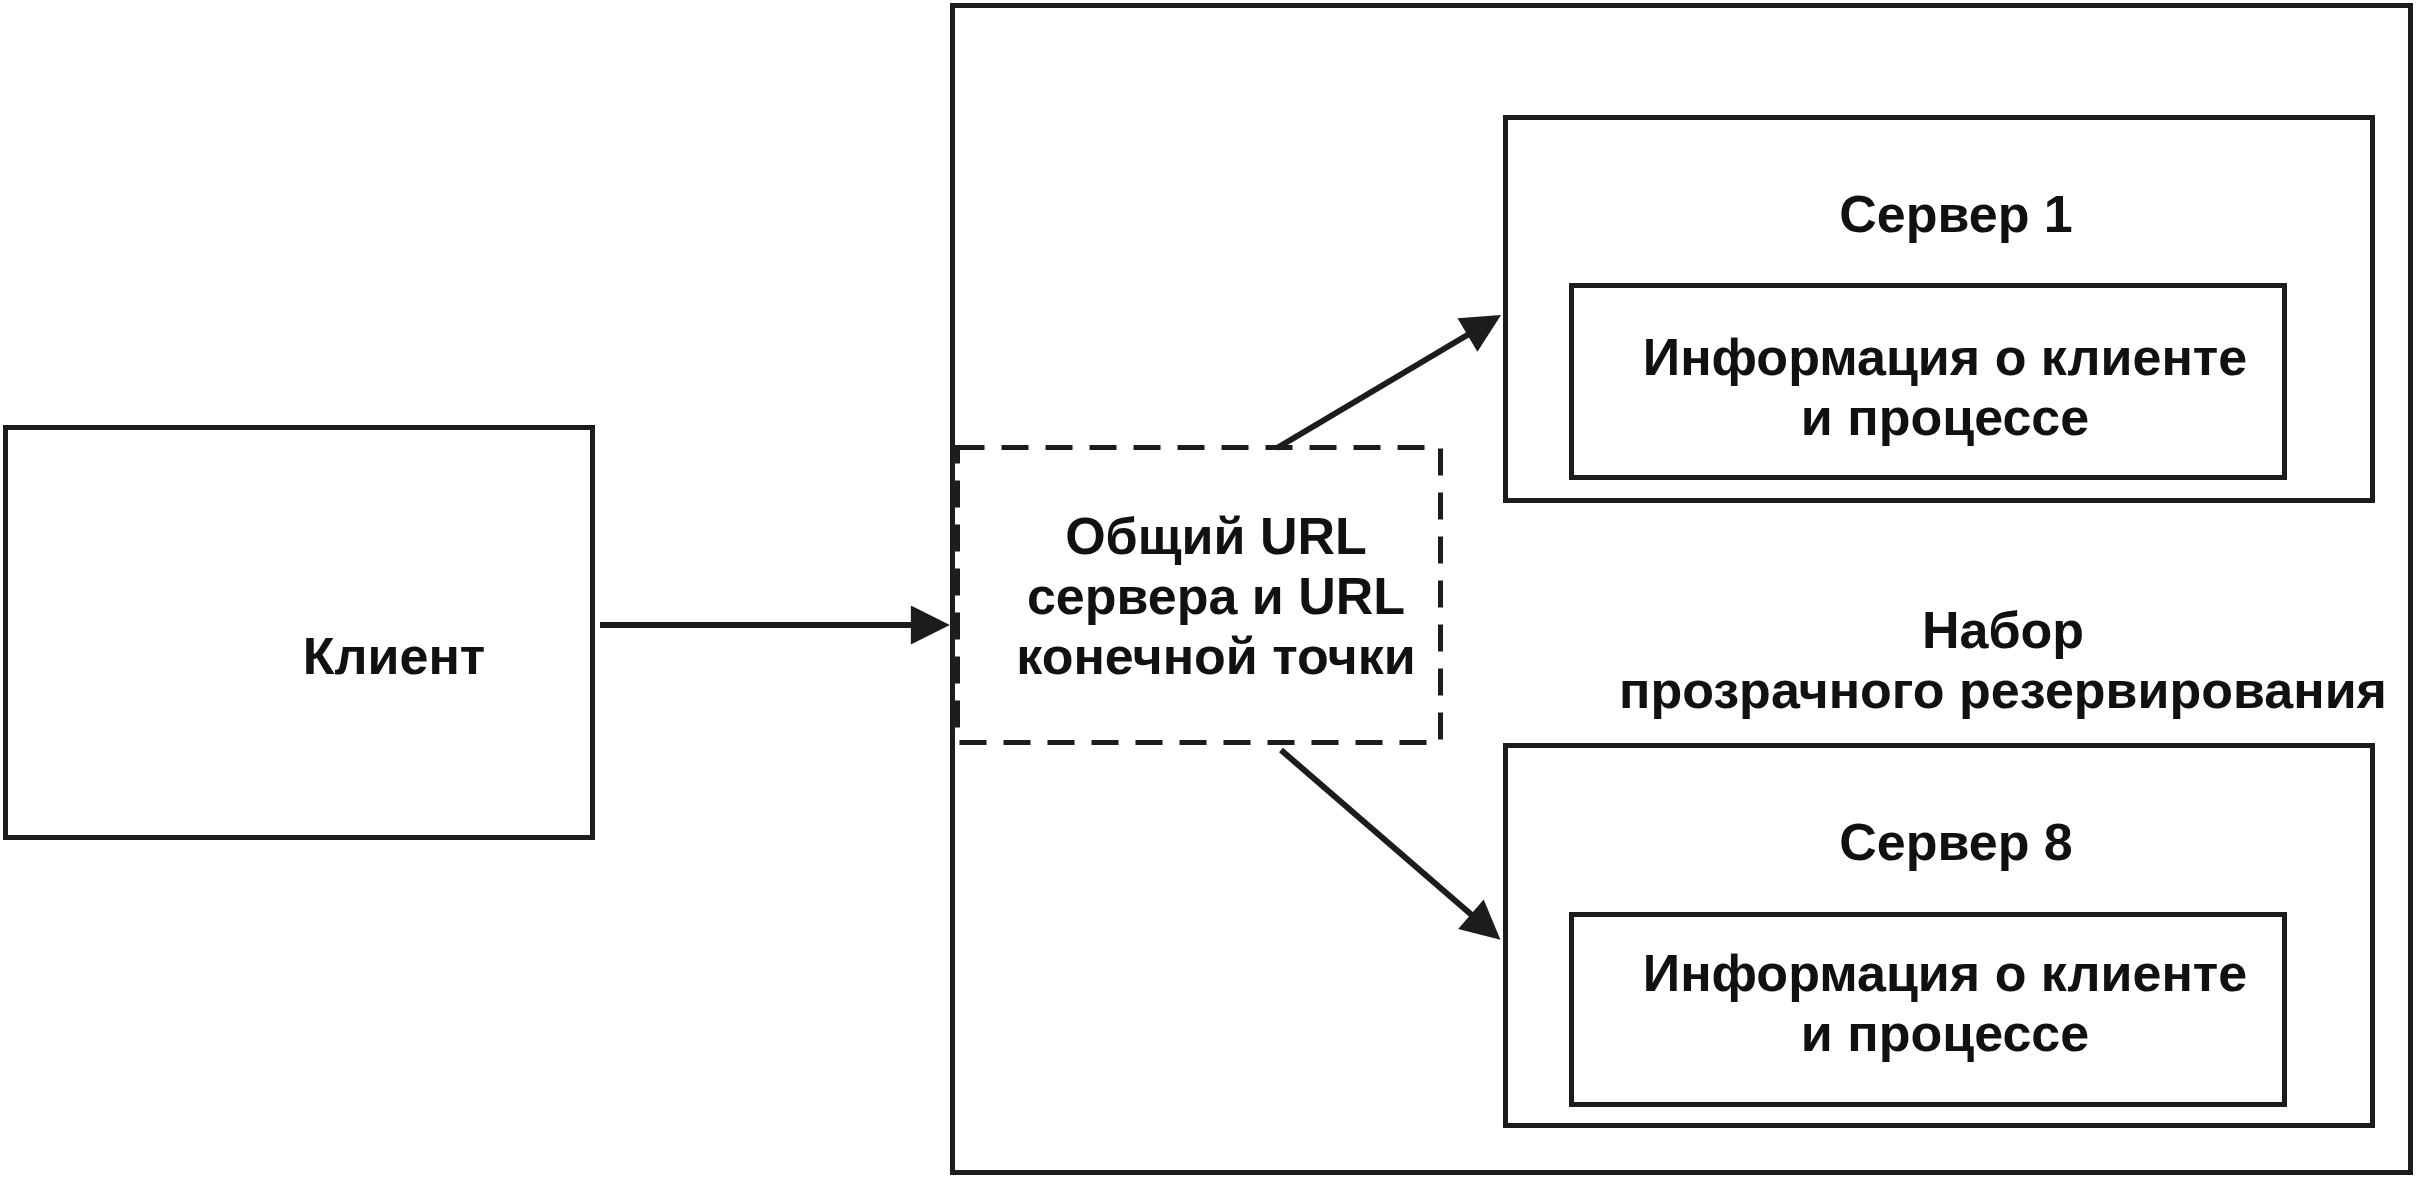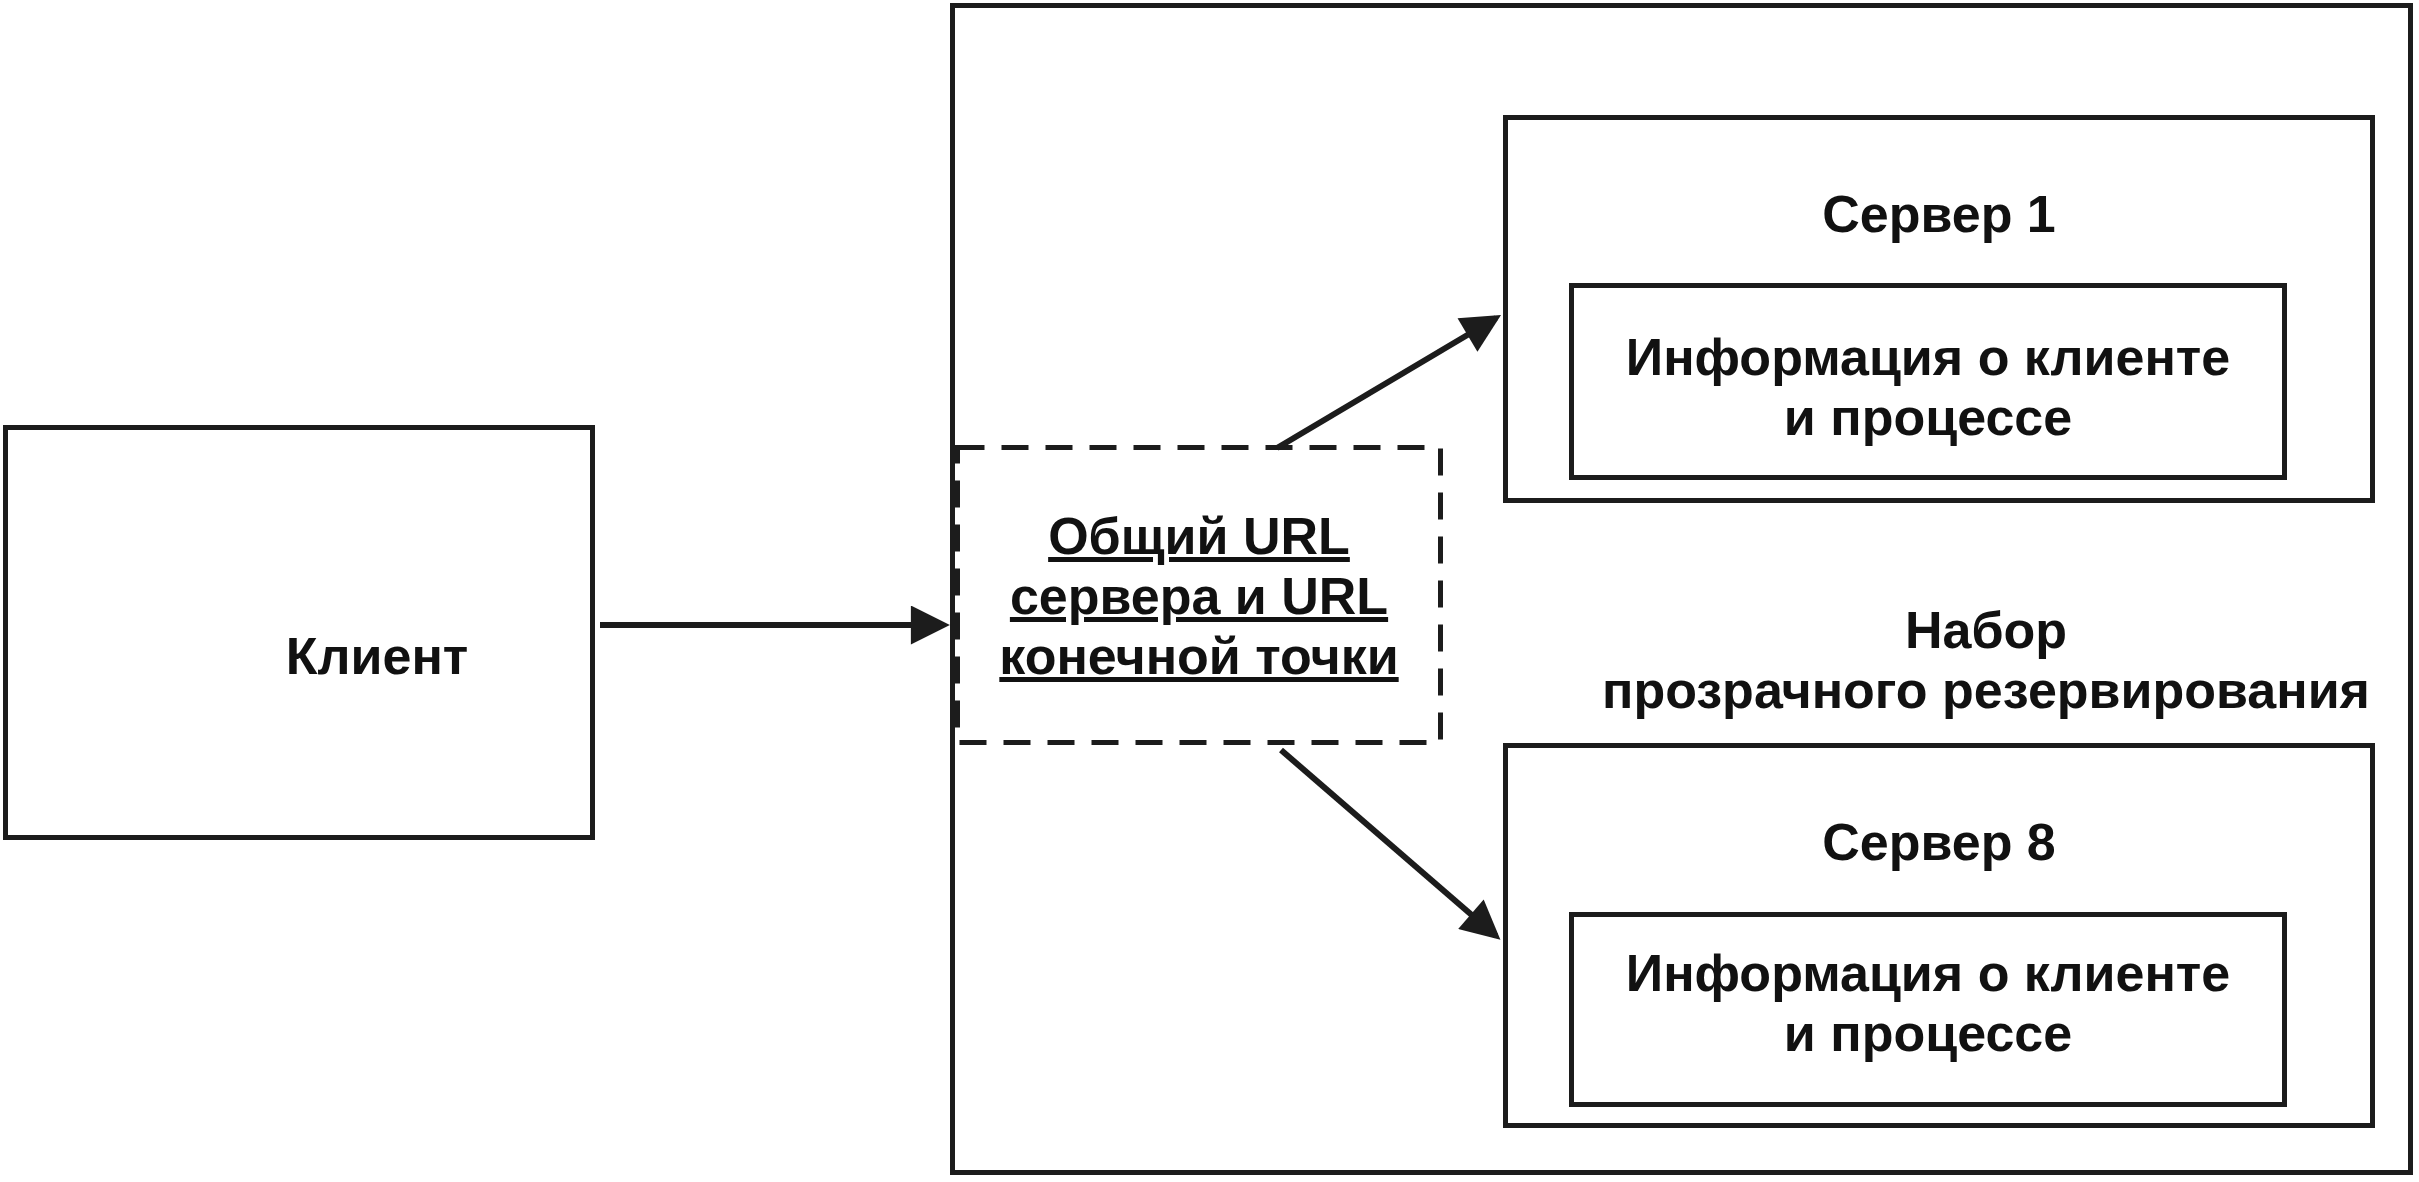--- a/index.html
+++ b/index.html
@@ -23,20 +23,21 @@
     box-sizing:border-box;
   }
   .label{
     position:absolute;
     font-size:52px;
     font-weight:700;
     line-height:52px;
     text-align:center;
     white-space:pre-line;
     color:var(--text);
+    padding-left:17px;
   }
   .label.multi{line-height:60px;}
   svg.overlay{
     position:absolute;left:0;top:0;width:2419px;height:1182px;
     pointer-events:none;
   }
   .arrow-line{stroke:var(--stroke);stroke-width:6;fill:none;}
   .dashed-rect{stroke:var(--stroke);stroke-width:5;fill:none;stroke-dasharray:27 17;}
   .arrowhead-fill{fill:var(--stroke);}
 </style>
@@ -58,21 +59,21 @@
 
   <div class="label multi" style="left:1501px;top:600px;width:970px;">Набор
 прозрачного резервирования</div>
 
   <div class="box" style="left:1503px;top:743px;width:872px;height:385px;"></div>
   <div class="label" style="left:1503px;top:816px;width:872px;">Сервер 8</div>
   <div class="box" style="left:1569px;top:912px;width:718px;height:195px;"></div>
   <div class="label multi" style="left:1569px;top:943px;width:718px;">Информация о клиенте
 и процессе</div>
 
-  <div class="label multi" style="left:955px;top:506px;width:488px;text-decoration:underline;">Общий URL
+  <div class="label multi" style="left:955px;top:506px;width:488px;">Общий URL
 сервера и URL
 конечной точки</div>
 
   <svg class="overlay" viewBox="0 0 2419 1182">
     <defs>
       <marker id="arrowhead" viewBox="0 0 10 10" refX="8.5" refY="5" markerWidth="7" markerHeight="6.5" orient="auto-start-reverse" markerUnits="strokeWidth">
         <path class="arrowhead-fill" d="M0,0 L10,5 L0,10 Z"></path>
       </marker>
     </defs>
 

